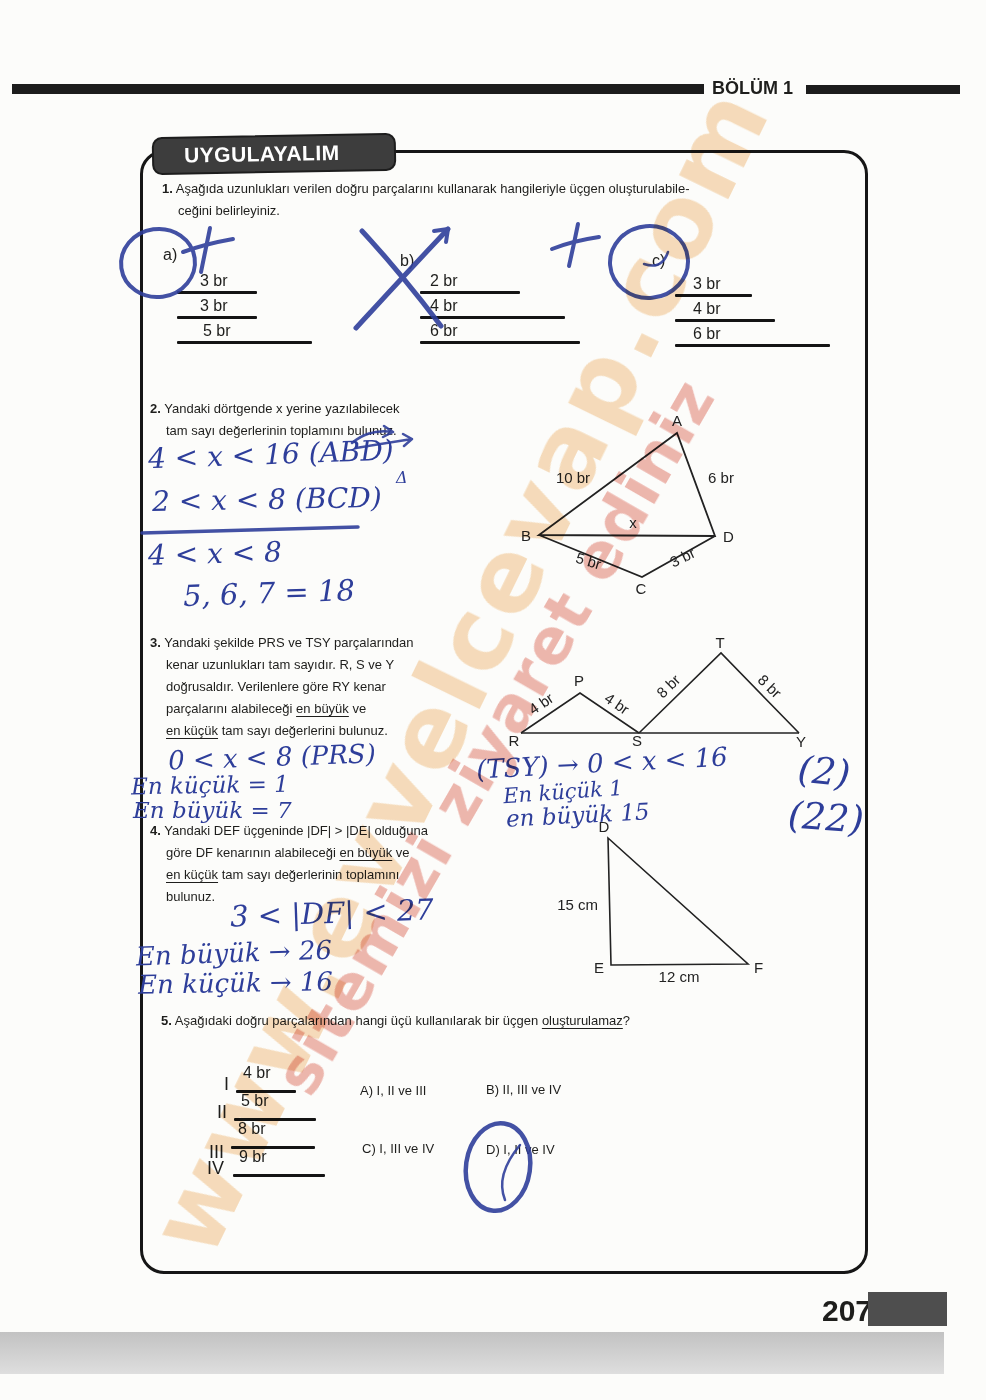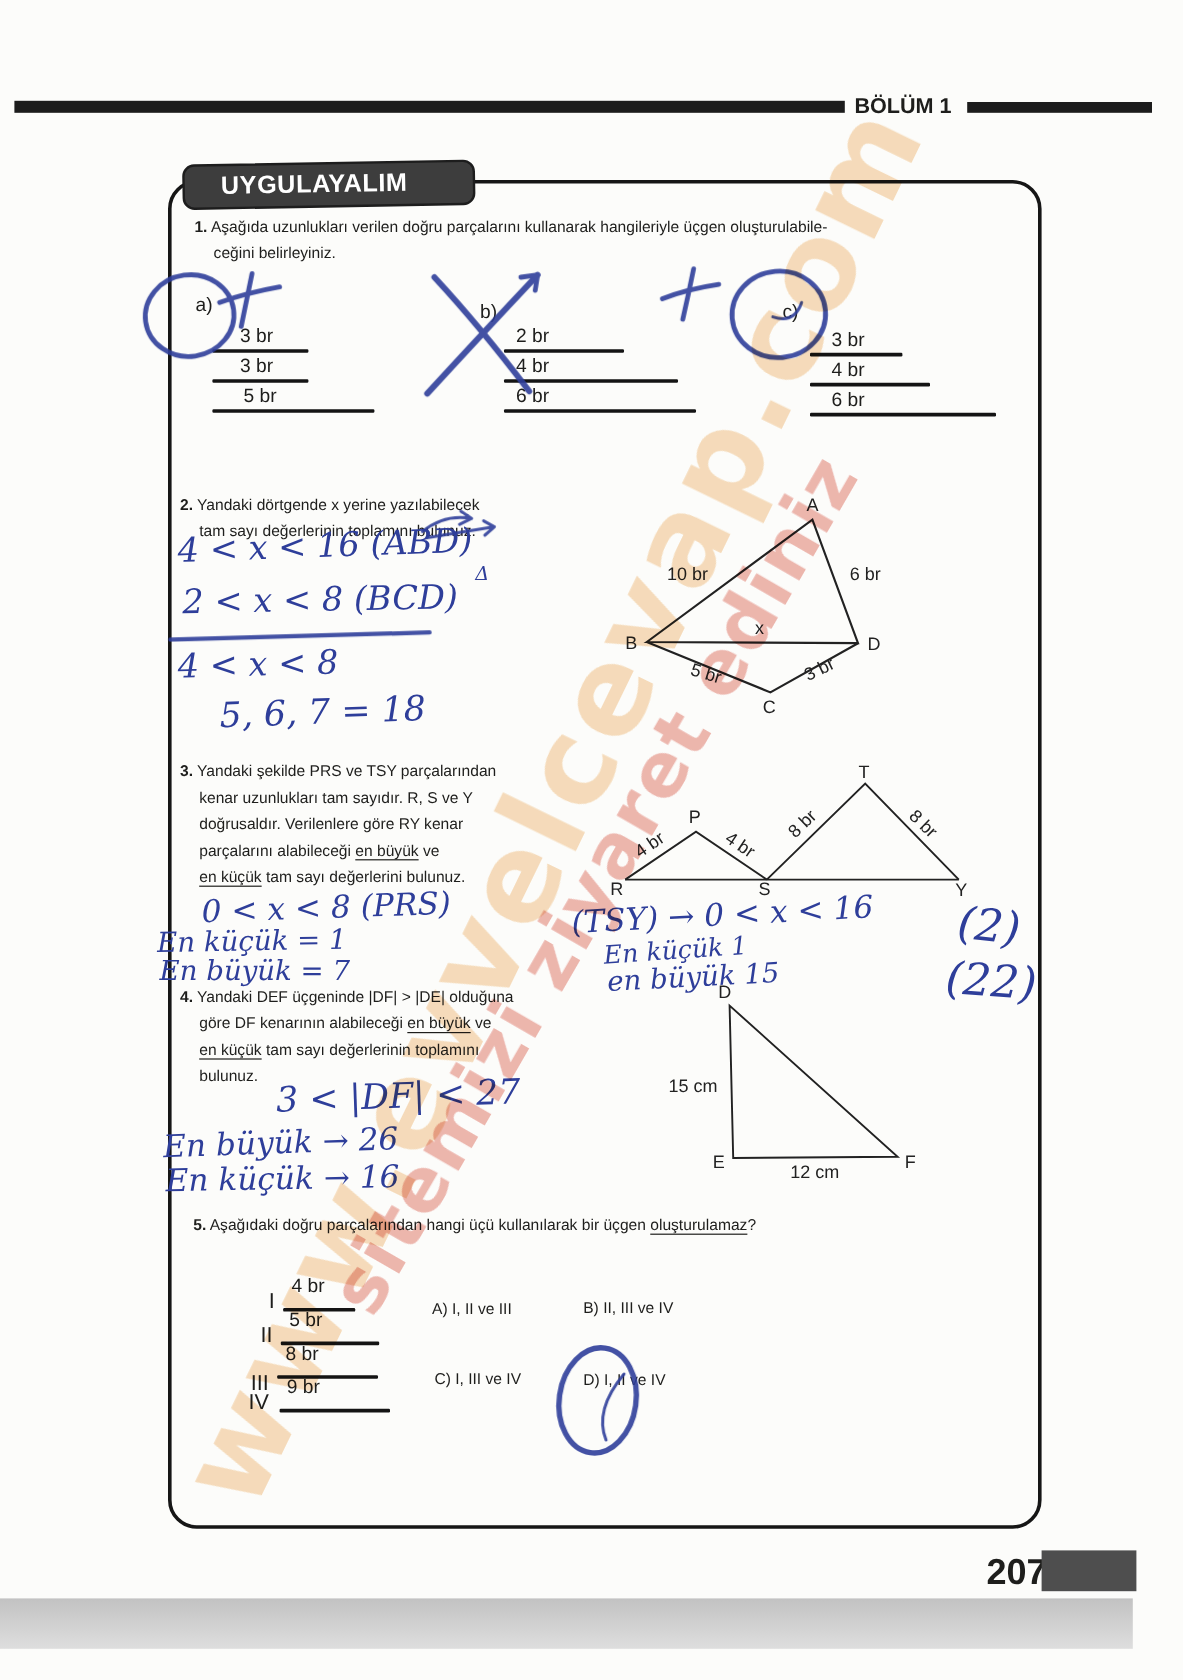--- a/index.html
+++ b/index.html
@@ -64,21 +64,21 @@
   <div class="seglabel" style="left:430px;top:322px;">6 br</div>
   <div class="segline" style="left:420px;top:341px;width:160px;"></div>
 
   <div class="seglabel" style="left:693px;top:275px;">3 br</div>
   <div class="segline" style="left:675px;top:294px;width:77px;"></div>
   <div class="seglabel" style="left:693px;top:300px;">4 br</div>
   <div class="segline" style="left:675px;top:319px;width:100px;"></div>
   <div class="seglabel" style="left:693px;top:325px;">6 br</div>
   <div class="segline" style="left:675px;top:344px;width:155px;"></div>
 
-  <div class="abs ptext" style="left:150px;top:410px;width:340px;">
+  <div class="abs ptext" style="left:150px;top:398px;width:340px;">
     <span class="qnum">2.</span>
     <span>Yandaki dörtgende x yerine yazılabilecek</span><br>
     <span style="padding-left:16px;">tam sayı değerlerinin toplamını bulunuz.</span>
   </div>
 
   <div class="hw" style="left:148px;top:438px;font-size:28px;transform:rotate(-2deg);">4 &lt; x &lt; 16  (ABD)</div>
   <div class="hw" style="left:396px;top:468px;font-size:16px;">Δ</div>
   <div class="hw" style="left:152px;top:483px;font-size:28px;transform:rotate(-1deg);">2 &lt; x &lt; 8   (BCD)</div>
   <div class="hw" style="left:148px;top:537px;font-size:28px;transform:rotate(-1.5deg);">4 &lt; x &lt; 8</div>
   <div class="hw" style="left:183px;top:576px;font-size:29px;transform:rotate(-2deg);">5, 6, 7   = 18</div>

